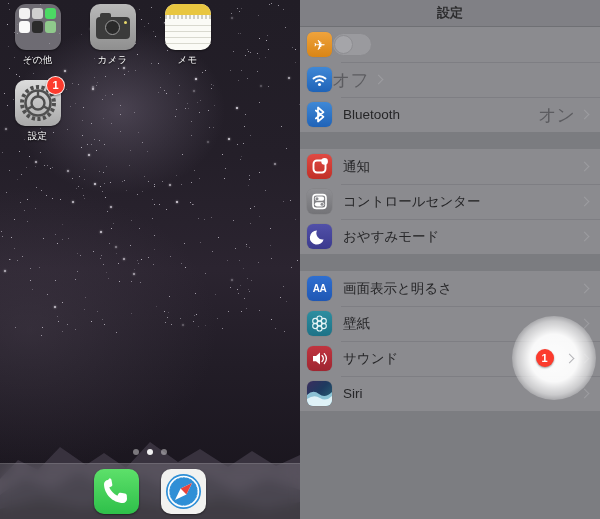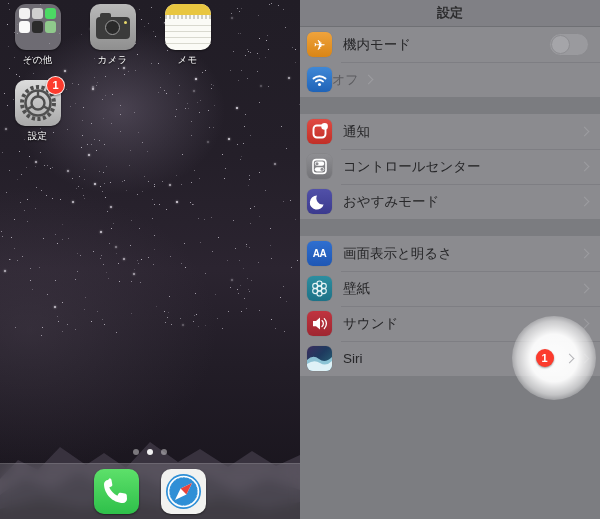--- a/index.html
+++ b/index.html
@@ -124,21 +124,21 @@
   }
   .s-row + .s-row::before {
     content:""; position:absolute; left:41px; right:0; top:0; height:1px; background:#7e7e83;
   }
   .s-icon {
     width:25px; height:25px; border-radius:6px; flex:0 0 25px; position:relative; overflow:hidden;
     box-shadow:0 0 0 .5px rgba(0,0,0,.07);
   }
   .s-label { margin-left:11px; font-size:13.5px; color:#262628; flex:1; }
   .s-label.dim { color:#6e6e72; }
-  .s-value { font-size:13px; color:#5c5c60; margin-right:6px; }
+  .s-value { font-size:18px; color:#5c5c60; margin-right:6px; }
   .chev {
     width:7px; height:7px; border-right:1.6px solid #9d9da1; border-top:1.6px solid #9d9da1;
     transform:rotate(45deg); margin-right:12px; flex:0 0 auto;
   }
   .toggle {
     width:40px; height:23px; border-radius:999px; background:#9a9a9e;
     border:1px solid #8a8a8e; margin-right:11px; position:relative; flex:0 0 auto;
   }
   .toggle .knob {
     position:absolute; left:1px; top:1px; width:19px; height:19px; border-radius:50%;
@@ -701,40 +701,49 @@
     <div class="nav">
       <div class="nav-title">設定</div>
     </div>
 
     <div class="group">
 
       <div class="s-row">
         <span class="s-icon ic-airplane">
           <span class="glyph">✈</span>
         </span>
-        <span class="s-label">機内モード</span>
         <span class="toggle">
             <span class="knob"></span>
           </span>
       </div>
 
       <div class="s-row">
         <span class="s-icon ic-wifi">
           <svg class="glyph" viewBox="0 0 25 25" width="25" height="25">
             <g fill="none" stroke="#fff" stroke-width="1.9" stroke-linecap="round">
               <path d="M6.5 11.5a9 9 0 0 1 12 0"></path>
                 <path d="M9 14.4a5.4 5.4 0 0 1 7 0"></path>
             </g>
               <circle cx="12.5" cy="17.6" r="1.5" fill="#fff"></circle>
           </svg>
         </span>
         <span class="s-value">オフ</span>
         <span class="chev"></span>
       </div>
 
+      <div class="s-row">
+        <span class="s-icon ic-bt">
+          <svg class="glyph" viewBox="0 0 25 25" width="25" height="25">
+            <path d="M11 5.5 L16.5 10.2 L8.8 16.5 M8.8 8.5 L16.5 14.8 L11 19.5 L11 5.5" fill="none" stroke="#fff" stroke-width="1.7" stroke-linejoin="round" stroke-linecap="round"></path>
+          </svg>
+        </span>
+        <span class="s-label">Bluetooth</span>
+        <span class="s-value">オン</span>
+        <span class="chev"></span>
+      </div>
 
     </div>
 
     <div class="gap"></div>
 
     <div class="group">
 
       <div class="s-row">
         <span class="s-icon ic-notif">
           <svg class="glyph" viewBox="0 0 25 25" width="25" height="25">

